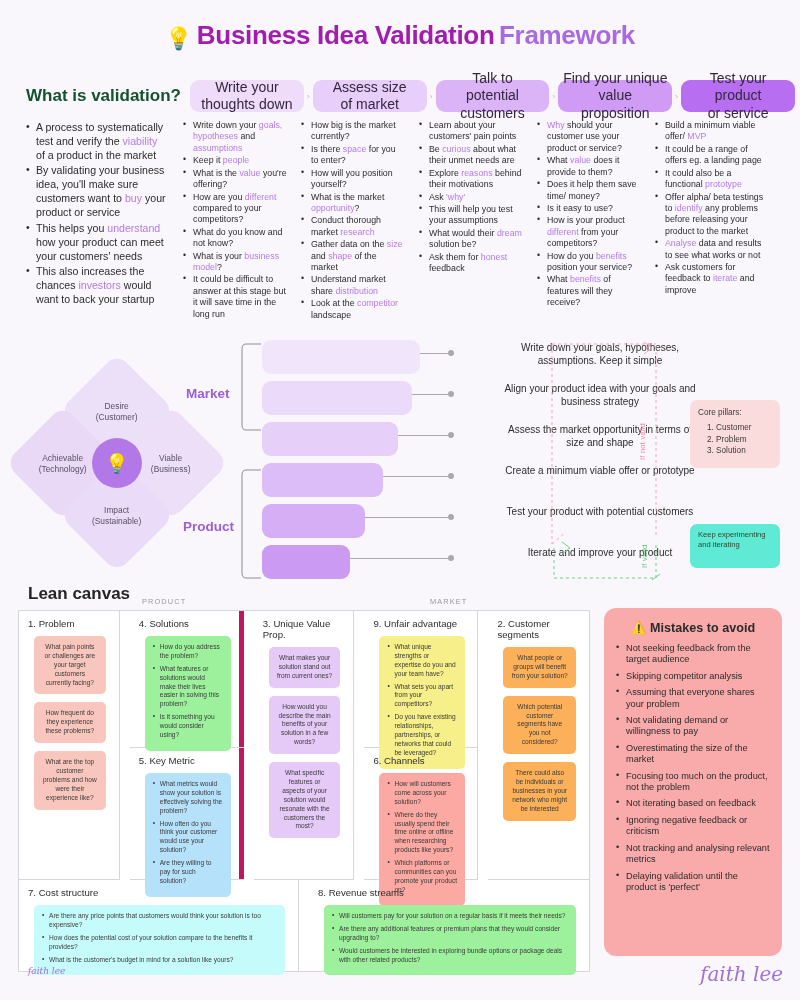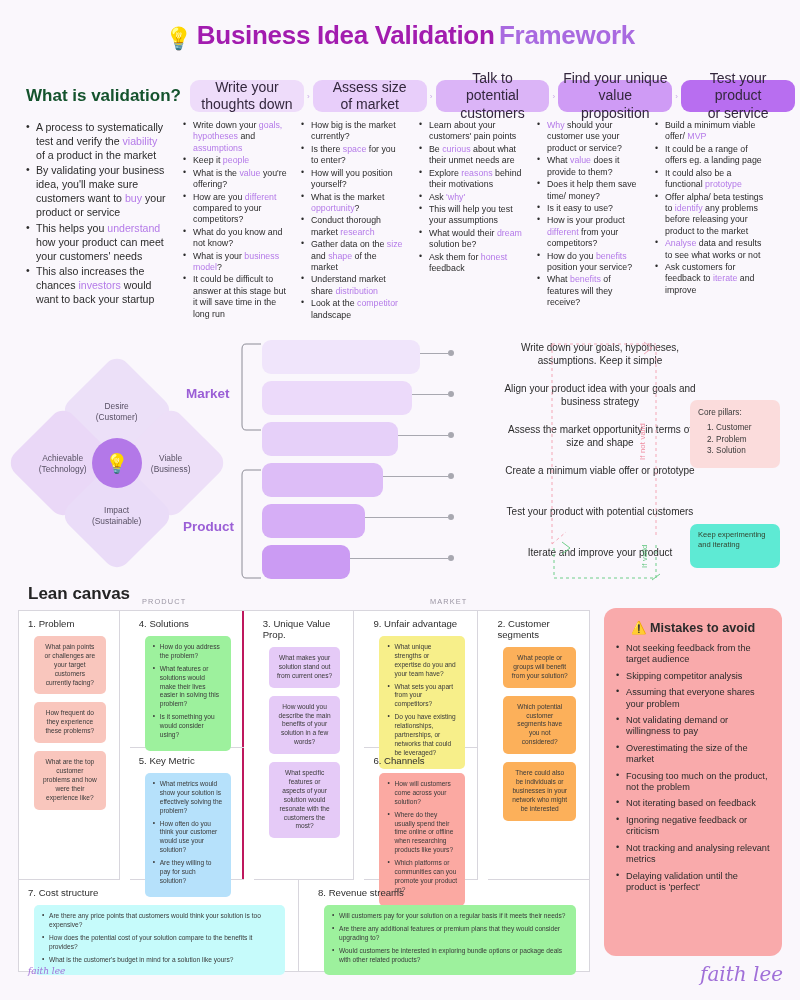--- a/index.html
+++ b/index.html
@@ -353,21 +353,21 @@
   <div class="pm-market">MARKET</div>
 
   <div class="canvas">
     <div class="crow" style="height:269px;">
       <div class="ccell" id="c-problem" style="width:114px;">
           <div class="ch">1. Problem</div>
           <div class="note n-pink c">What pain points or challenges are your target customers currently facing?</div>
           <div class="note n-pink c">How frequent do they experience these problems?</div>
           <div class="note n-pink c">What are the top customer problems and how were their experience like?</div>
         </div>
-      <div style="width:114px; display:flex; flex-direction:column; border-right:2px solid #be185d;">
+      <div style="width:114px; display:flex; flex-direction:column; border-right:5px solid #be185d;">
         <div class="ccell" id="c-solutions" style="height:137px; width:114px; border-right:none;">
             <div class="ch">4. Solutions</div>
             <div class="note n-green">
               <ul>
                 <li>How do you address the problem?</li>
                 <li>What features or solutions would make their lives easier in solving this problem?</li>
                 <li>Is it something you would consider using?</li>
               </ul>
             </div>
           </div>

